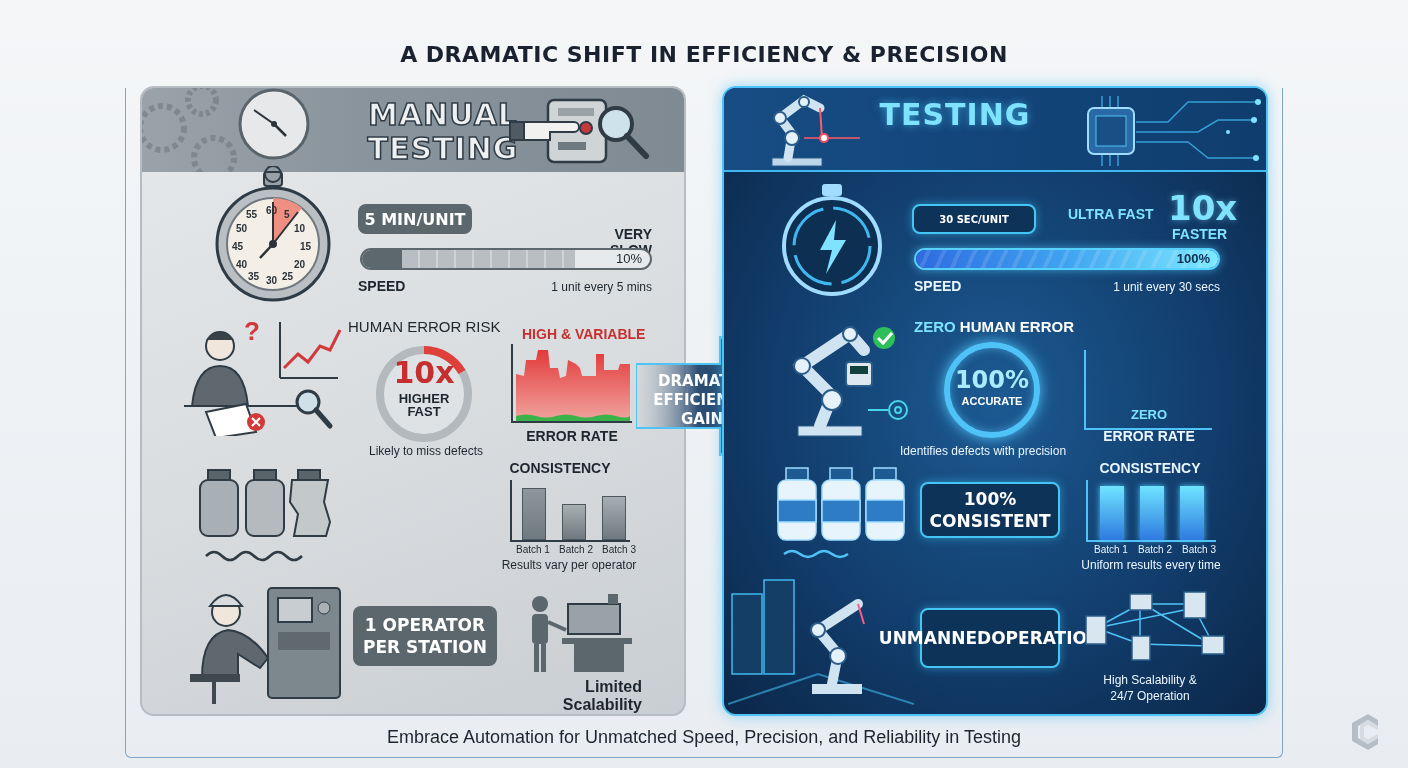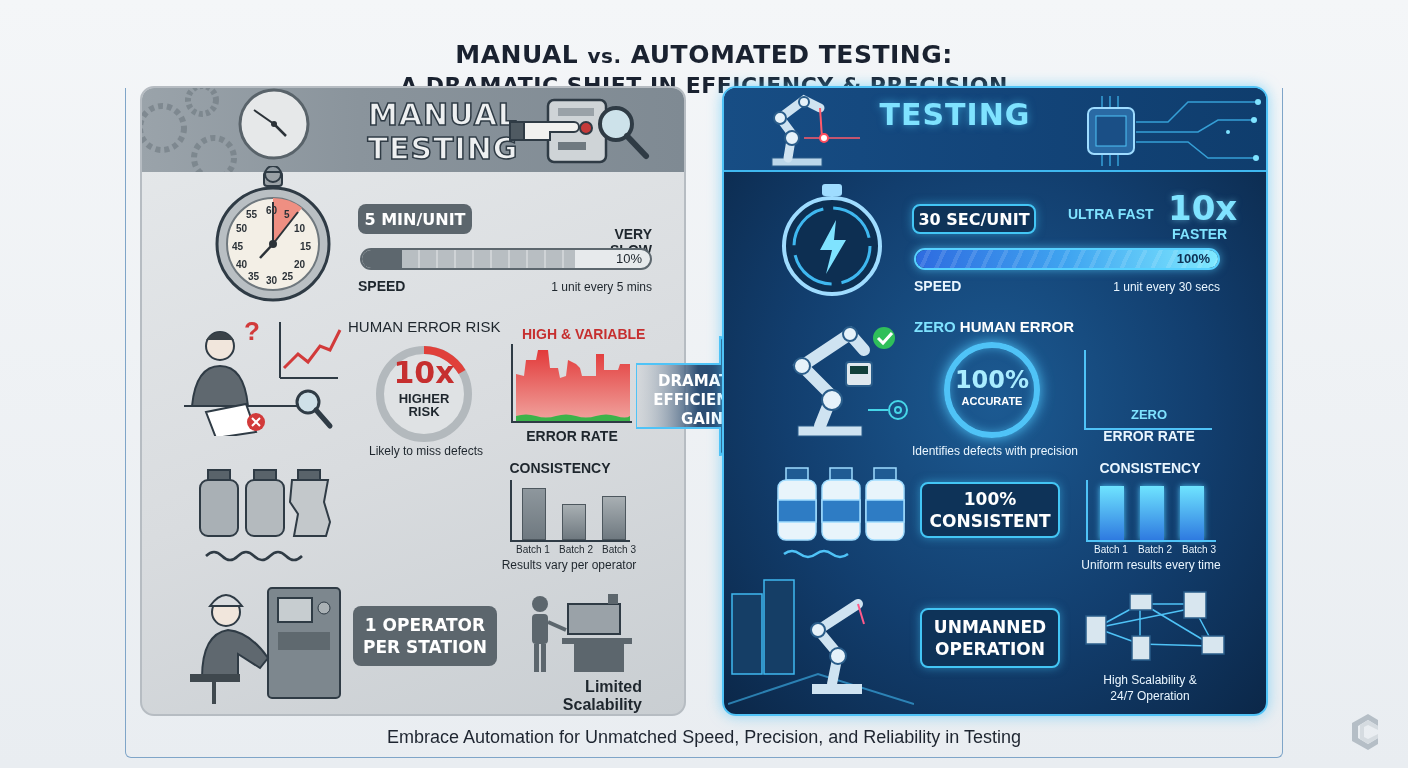--- a/index.html
+++ b/index.html
@@ -38,21 +38,20 @@
 .arrow{position:absolute;left:636px;top:336px;width:140px;height:120px}
 .arrow-text{position:absolute;left:652px;top:372px;width:100px;text-align:center;color:#fff;font-weight:bold;font-size:15px;line-height:19px;font-family:"DejaVu Sans",sans-serif}
 .footer{position:absolute;left:0;right:0;top:727px;text-align:center;font-size:18px;color:#1e2530}
 .logo{position:absolute;left:1348px;top:712px}
 .icon{position:absolute}
 </style>
 </head>
 <body>
 
 <div class="title">
-  <div class="l1"><span>MANUAL</span> <span class="vs">vs.</span> <span>AUTOMATED TESTING:</span></div>
   <div class="l2">A DRAMATIC SHIFT IN EFFICIENCY &amp; PRECISION</div>
 </div>
 
 <div class="frame"></div>
 
 <div class="panel manual">
   <div class="hdr">
 
     <svg class="icon" style="left:0;top:0" width="110" height="84">
       <g fill="none" stroke="#6b757c" stroke-width="6" opacity=".55">
@@ -135,21 +134,21 @@
   </svg>
 
   <div class="abs txt" style="left:206px;top:230px;font-size:15px;font-weight:normal">HUMAN ERROR RISK</div>
   <svg class="icon" style="left:232px;top:256px" width="100" height="100">
     <circle cx="50" cy="50" r="44" fill="#dfe2e4" stroke="#b3b9bd" stroke-width="8"></circle>
     <path d="M50 6 A44 44 0 0 1 88 28" fill="none" stroke="#e0403a" stroke-width="8"></path>
   </svg>
   <div class="abs" style="left:232px;top:270px;width:100px;text-align:center;line-height:1">
     <div style="color:#c62f2f;font-size:30px;font-weight:bold;font-family:'DejaVu Sans',sans-serif">10x</div>
     <div class="txt" style="font-size:13px;font-weight:bold;margin-top:4px">HIGHER</div>
-    <div class="txt" style="font-size:13px;font-weight:bold">RISK</div>
+    <div class="txt" style="font-size:13px;font-weight:bold">FAST</div>
   </div>
   <div class="abs txt small" style="left:214px;top:356px;width:140px;text-align:center">Likely to miss defects</div>
 
   <div class="abs" style="left:380px;top:238px;font-size:14px;font-weight:bold;color:#c62f2f">HIGH &amp; VARIABLE</div>
   <svg class="icon" style="left:368px;top:256px" width="124" height="80">
     <defs>
         <linearGradient id="rg" x1="0" y1="0" x2="0" y2="1">
           <stop offset="0" stop-color="#e23a3a"></stop>
           <stop offset="1" stop-color="#f1a5a0"></stop>
         </linearGradient>
@@ -263,21 +262,21 @@
     </svg>
   </div>
 
   <svg class="icon" style="left:52px;top:94px" width="112" height="118">
     <rect x="46" y="2" width="20" height="12" rx="3" fill="#9fdcff"></rect>
     <circle cx="56" cy="64" r="48" fill="#0d2f52" stroke="#9fdcff" stroke-width="4"></circle>
     <circle cx="56" cy="64" r="38" fill="none" stroke="#3fb8f0" stroke-width="3" stroke-dasharray="50 10"></circle>
     <path d="M60 38 L44 68 H56 L50 92 L70 58 H58Z" fill="#7fe3ff"></path>
   </svg>
 
-  <div class="pill" style="left:188px;top:116px;width:124px;height:30px;font-size:16px">30 SEC/UNIT</div>
+  <div class="pill" style="left:188px;top:116px;width:124px;height:30px;font-size:10px">30 SEC/UNIT</div>
   <div class="abs" style="left:344px;top:118px;color:#7fe3ff;font-weight:bold;font-size:14px">ULTRA FAST</div>
   <div class="abs" style="left:444px;top:100px;color:#7fe3ff;font-weight:bold;font-size:34px;font-family:'DejaVu Sans',sans-serif;text-shadow:0 0 6px rgba(127,227,255,.5)">10x</div>
   <div class="abs" style="left:448px;top:138px;color:#7fe3ff;font-weight:bold;font-size:14px">FASTER</div>
   <div class="bar" style="left:190px;top:160px;width:306px">
     <div class="fill" style="width:100%;background:linear-gradient(90deg,#2e6be0 0%,#3fa4f0 50%,#7fe9ff 100%)"></div>
     <div class="fill" style="width:100%;background:repeating-linear-gradient(115deg,transparent 0 10px,rgba(255,255,255,.12) 10px 14px)"></div>
     <span class="pct" style="color:#0d2f52;font-weight:bold">100%</span>
   </div>
   <div class="abs txt lbl" style="left:190px;top:190px">SPEED</div>
   <div class="abs txt small" style="left:346px;top:192px;width:150px;text-align:right">1 unit every 30 secs</div>
@@ -299,21 +298,21 @@
 
   <div class="abs" style="left:190px;top:230px;font-size:15px;font-weight:bold">
     <span style="color:#7fe3ff">ZERO</span>
     <span style="color:#fff">HUMAN ERROR</span>
   </div>
   <div class="ring" style="left:220px;top:254px;width:96px;height:96px;border:6px solid #4fc3f7;box-shadow:0 0 14px #4fc3f7, inset 0 0 10px rgba(79,195,247,.6)"></div>
   <div class="abs" style="left:220px;top:280px;width:96px;text-align:center;line-height:1">
     <div style="color:#a9ecff;font-size:24px;font-weight:bold;font-family:'DejaVu Sans',sans-serif">100%</div>
     <div style="color:#fff;font-size:11px;font-weight:bold;margin-top:4px">ACCURATE</div>
   </div>
-  <div class="abs txt small" style="left:176px;top:356px;width:190px;text-align:center">Identifies defects with precision</div>
+  <div class="abs txt small" style="left:176px;top:356px;width:190px;">Identifies defects with precision</div>
 
   <div class="chart" style="left:360px;top:262px;width:128px;height:80px;border-color:#4fc3f7">
     <div class="abs" style="left:0;right:0;bottom:6px;text-align:center;color:#7fe3ff;font-weight:bold;font-size:13px">ZERO</div>
   </div>
   <div class="abs txt lbl" style="left:360px;top:340px;width:130px;text-align:center">ERROR RATE</div>
 
   <svg class="icon" style="left:50px;top:378px" width="134" height="96">
     <g stroke="#9fdcff" stroke-width="1.5">
       <rect x="12" y="2" width="22" height="12" fill="#1f5b93"></rect>
         <rect x="4" y="14" width="38" height="60" rx="8" fill="#e8f4fb"></rect>
@@ -351,21 +350,21 @@
         <rect x="36" y="6" width="30" height="94"></rect>
     </g>
     <path d="M0 130 L90 100 L186 130" fill="none" stroke="#3fb8f0" stroke-width="2" opacity=".6"></path>
     <rect x="84" y="110" width="50" height="10" fill="#cfe3f1"></rect>
     <path d="M104 110 L110 80 L90 56 L130 30" fill="none" stroke="#cfe3f1" stroke-width="10" stroke-linecap="round"></path>
     <circle cx="110" cy="82" r="8" fill="#e6f2fa" stroke="#2a5d8a" stroke-width="2"></circle>
     <circle cx="90" cy="56" r="7" fill="#e6f2fa" stroke="#2a5d8a" stroke-width="2"></circle>
     <line x1="130" y1="30" x2="136" y2="50" stroke="#ff5a8a" stroke-width="2"></line>
   </svg>
 
-  <div class="pill" style="left:196px;top:520px;width:140px;height:60px;font-size:17px;line-height:22px;flex-direction:column">
+  <div class="pill" style="left:196px;top:520px;width:140px;height:60px;font-size:17px;line-height:22px;">
     <span>UNMANNED</span>
     <span>OPERATION</span>
   </div>
   <svg class="icon" style="left:356px;top:500px" width="150" height="80">
     <g stroke="#4fc3f7" stroke-width="1.5">
       <line x1="16" y1="40" x2="60" y2="16"></line>
         <line x1="60" y1="16" x2="114" y2="16"></line>
         <line x1="16" y1="40" x2="114" y2="20"></line>
       <line x1="60" y1="16" x2="60" y2="56"></line>
         <line x1="60" y1="56" x2="130" y2="58"></line>

